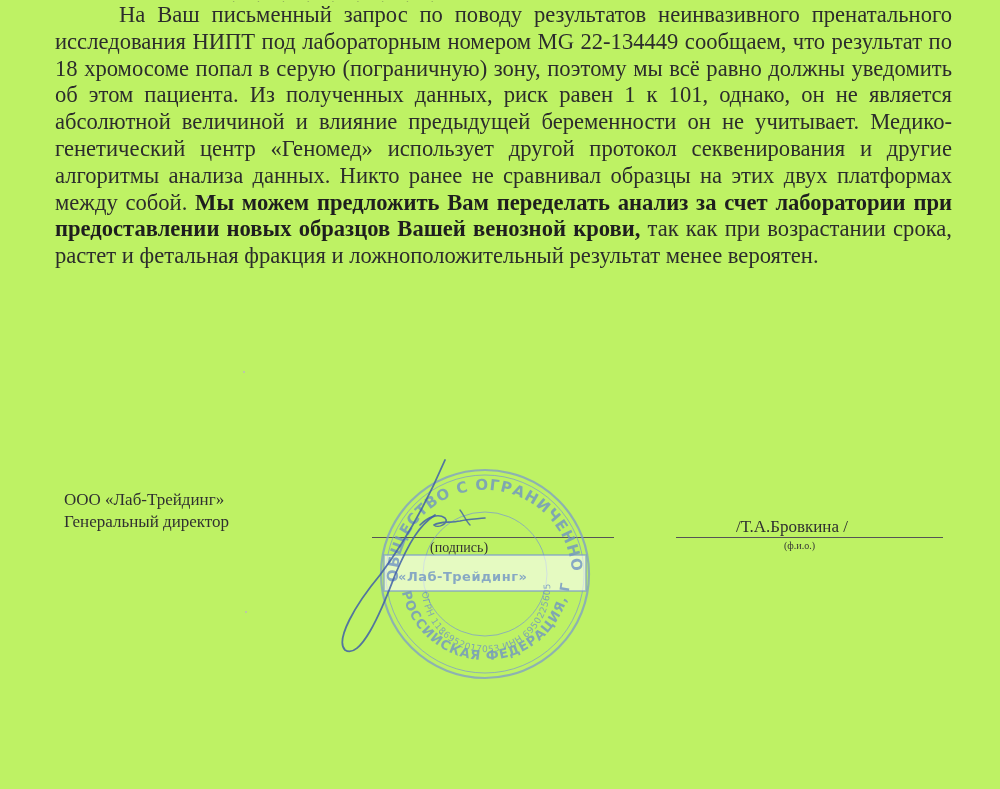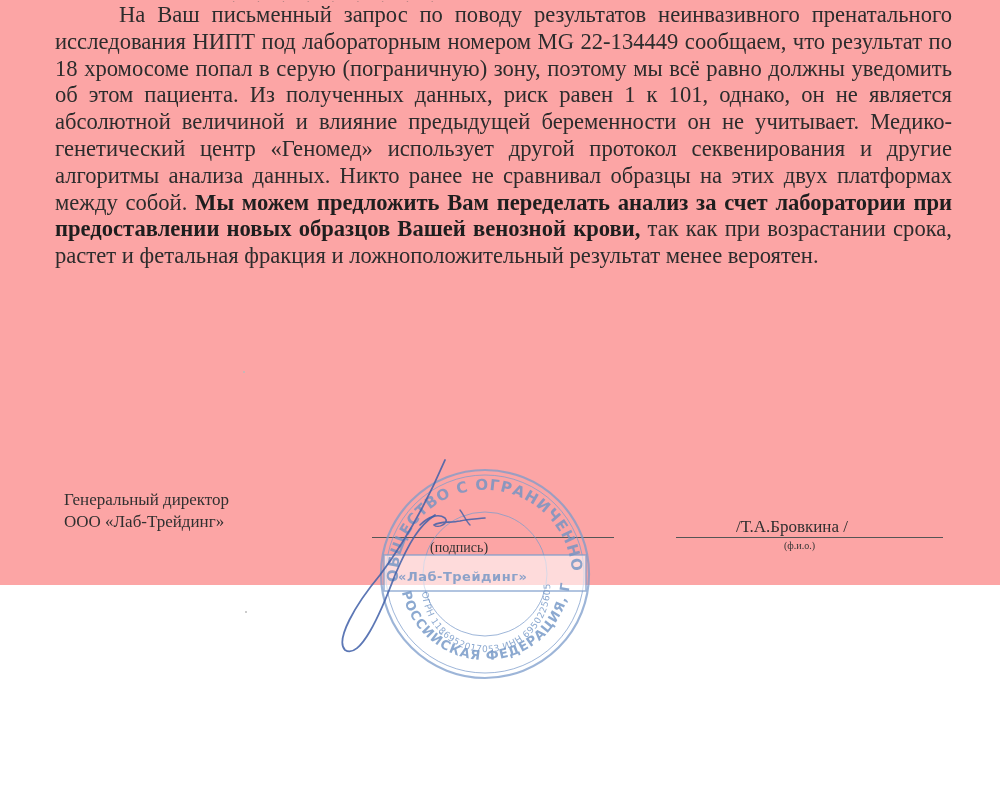--- a/index.html
+++ b/index.html
@@ -12,22 +12,22 @@
       height: 789px;
       position: relative;
       overflow: hidden;
       font-family: "Liberation Serif", "DejaVu Serif", serif;
       color: #2a2a2a;
     }
     .page {
       position: absolute;
       left: 0; top: 0;
       width: 1000px;
-      height: 585px;
-      background: #fca5a5;
+      height: 789px;
+      background: #bef264;
     }
     .top-cut {
       position: absolute;
       left: 230px;
       top: -10px;
       width: 400px;
       height: 12px;
       font-size: 22px;
       color: #555;
       overflow: hidden;
@@ -124,22 +124,22 @@
 
 <div class="page">
 
   <div class="top-cut">· · · · · · · · ·</div>
 
   <div class="body-text">
     <p><span>На Ваш письменный запрос по поводу результатов неинвазивного пренатального исследования НИПТ под лабораторным номером MG 22-134449 сообщаем, что результат по 18 хромосоме попал в серую (пограничную) зону, поэтому мы всё равно должны уведомить об этом пациента. Из полученных данных, риск равен 1 к 101, однако, он не является абсолютной величиной и влияние предыдущей беременности он не учитывает. Медико-генетический центр «Геномед» использует другой протокол секвенирования и другие алгоритмы анализа данных. Никто ранее не сравнивал образцы на этих двух платформах между собой. </span><b>Мы можем предложить Вам переделать анализ за счет лаборатории при предоставлении новых образцов Вашей венозной крови,</b><span> так как при возрастании срока, растет и фетальная фракция и ложноположительный результат менее вероятен.</span></p>
   </div>
 
   <div class="sig-left">
+    <div>ООО «Лаб-Трейдинг»</div>
     <div>Генеральный директор</div>
-    <div>ООО «Лаб-Трейдинг»</div>
   </div>
 
   <div class="sig-line-1"></div>
   <div class="sig-caption-1">(подпись)</div>
 
   <div class="fio-name">/Т.А.Бровкина /</div>
   <div class="sig-line-2"></div>
   <div class="sig-caption-2">(ф.и.о.)</div>
 
   <svg class="stamp" viewBox="0 0 230 222" xmlns="http://www.w3.org/2000/svg">

